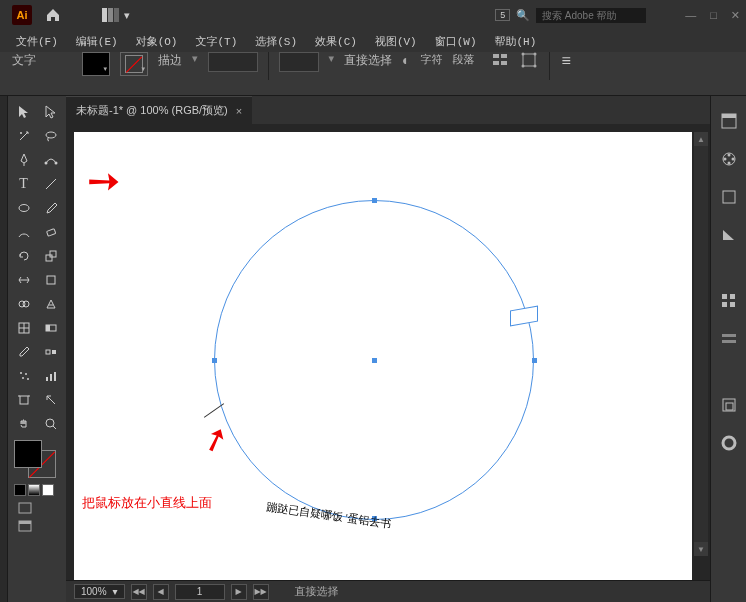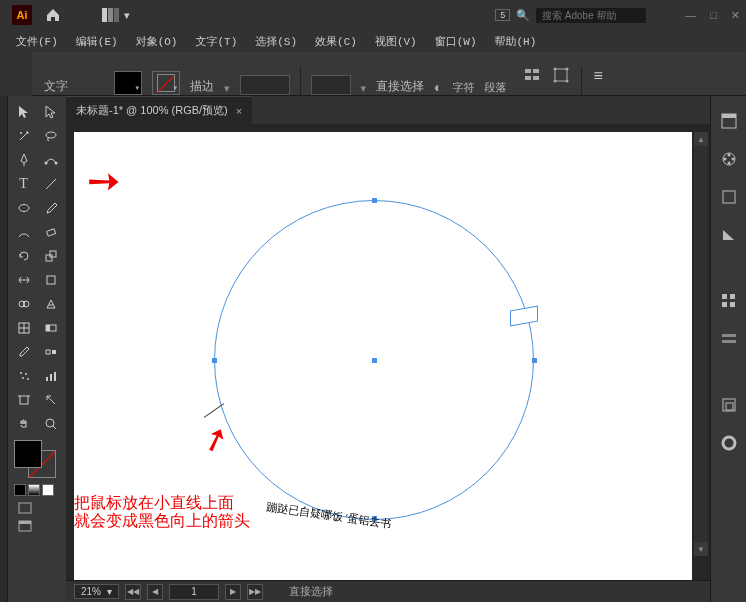--- a/index.html
+++ b/index.html
@@ -1,27 +1,27 @@
 <!DOCTYPE html>
 <html><head>
 <meta charset="utf-8">
 <style>
 * { margin: 0; padding: 0; box-sizing: border-box; font-family: "Microsoft YaHei", Arial, sans-serif; }
 body { width: 746px; height: 602px; background: #323232; overflow: hidden; color: #ccc; font-size: 11px; }
-.title-bar { height: 30px; background: #323232; display: flex; align-items: center; padding: 0 12px; position: relative; }
+.title-bar { height: 30px; background: #323232; display: flex; align-items: center; padding: 0 0; position: relative; margin-left: 12px; }
 .ai-logo { width: 20px; height: 20px; background: #310000; color: #ff9a00; display: flex; align-items: center; justify-content: center; font-weight: bold; font-size: 11px; border-radius: 2px; }
 .home-ico { margin-left: 12px; width: 18px; height: 18px; display: flex; align-items: center; justify-content: center; }
 .layout-ico { margin-left: 40px; display: flex; align-items: center; gap: 4px; }
 .search-area { position: absolute; right: 100px; display: flex; align-items: center; gap: 6px; }
 .search-badge { border: 1px solid #666; padding: 0 4px; font-size: 9px; }
 .search-input { background: #1a1a1a; border: none; color: #888; padding: 2px 6px; width: 110px; font-size: 10px; }
 .win-controls { position: absolute; right: 6px; display: flex; gap: 14px; color: #888; }
 .menu-bar { height: 22px; background: #323232; display: flex; align-items: center; padding: 0 8px; gap: 2px; }
 .menu-item { padding: 2px 8px; color: #ccc; cursor: default; font-family: Liberation Mono, monospace; }
-.control-bar { height: 44px; background: #383838; display: flex; align-items: flex-end; padding: 0 12px; gap: 10px; border-bottom: 1px solid #1a1a1a; margin-left: 32px; }
+.control-bar { height: 44px; background: #383838; display: flex; align-items: flex-start; padding: 0 12px; gap: 10px; border-bottom: 1px solid #1a1a1a; }
 .ctrl-label { color: #bbb; font-size: 12px; }
 .swatch-fill { width: 28px; height: 24px; background: #000; border: 1px solid #666; display: flex; align-items: center; justify-content: center; position: relative; }
 .swatch-fill .dd { position: absolute; right: 2px; bottom: 2px; color: #aaa; font-size: 7px; }
 .swatch-stroke { width: 28px; height: 24px; border: 1px solid #666; display: flex; align-items: center; justify-content: center; position: relative; }
 .nstroke { width: 18px; height: 18px; border: 1px solid #888; position: relative; }
 .nstroke::after { content: ''; position: absolute; width: 140%; height: 1px; background: red; top: 50%; left: -20%; transform: rotate(-45deg); }
 .stroke-select { background: #2a2a2a; border: 1px solid #555; color: #bbb; width: 50px; height: 20px; font-size: 10px; }
 .divider-v { width: 1px; height: 28px; background: #222; }
 .char-para { color: #bbb; }
 .pref-btns { display: flex; gap: 12px; margin-left: 8px; }
@@ -56,21 +56,21 @@
 .anchor.c { left: 298px; top: 226px; }
 .anchor.t { left: 298px; top: 66px; }
 .anchor.l { left: 138px; top: 226px; }
 .anchor.r { left: 458px; top: 226px; }
 .anchor.b { left: 298px; top: 384px; }
 .flag-note { position: absolute; left: 436px; top: 176px; width: 28px; height: 16px; border: 1px solid #4a90e2; transform: skewY(-10deg); background: #fff; }
 .line-stub { position: absolute; left: 128px; top: 278px; width: 24px; height: 1px; background: #333; transform: rotate(-35deg); }
 .red-arrow { position: absolute; color: #e00; font-size: 40px; transform: rotate(-45deg); }
 .arrow1 { left: 12px; top: 26px; }
 .arrow2 { left: 128px; top: 288px; font-size: 32px; transform: rotate(-20deg); }
-.note-text { position: absolute; left: 0; top: 362px; color: #e00; font-size: 16px; line-height: 18px; }
+.note-text { position: absolute; left: 8px; top: 362px; color: #e00; font-size: 13px; line-height: 18px; text-align: right; }
 .path-text { position: absolute; left: 192px; top: 376px; font-size: 11px; color: #000; transform: rotate(8deg); font-family: SimSun, serif; }
 
 .status-bar { height: 22px; background: #323232; display: flex; align-items: center; gap: 6px; padding: 0 8px; border-top: 1px solid #1a1a1a; }
 .zoom-box { background: #262626; border: 1px solid #555; padding: 1px 6px; display: flex; align-items: center; gap: 6px; font-size: 10px; }
 .nav-btn { width: 16px; height: 16px; background: #2a2a2a; border: 1px solid #555; display: flex; align-items: center; justify-content: center; font-size: 8px; color: #aaa; }
 .page-field { background: #262626; border: 1px solid #555; width: 50px; height: 16px; color: #ccc; text-align: center; font-size: 10px; }
 .status-text { margin-left: 20px; color: #aaa; }
 
 .right-panels { width: 36px; background: #383838; display: flex; flex-direction: column; align-items: center; padding-top: 14px; gap: 16px; border-left: 1px solid #1a1a1a; }
 .panel-ico { width: 22px; height: 22px; display: flex; align-items: center; justify-content: center; color: #bbb; }
@@ -363,32 +363,31 @@
         <div class="anchor c"></div>
         <div class="anchor t"></div>
         <div class="anchor l"></div>
         <div class="anchor r"></div>
         <div class="anchor b"></div>
         <div class="flag-note"></div>
         <div class="line-stub"></div>
         <div class="red-arrow arrow2">➚</div>
         <div class="note-text">
           <div>把鼠标放在小直线上面</div>
-          <div>就会变成黑色向上的箭头</div>
         </div>
         <div class="path-text">蹦跶已自疑哪饭 '蛋铝去书</div>
       </div>
       <div class="scroll-v">
         <div class="scroll-up">▲</div>
         <div class="scroll-dn">▼</div>
       </div>
     </div>
     <div class="status-bar">
       <div class="zoom-box">
-        <span>21%</span>
+        <span>100%</span>
           <span>▾</span>
       </div>
       <div class="nav-btn">◀◀</div>
       <div class="nav-btn">◀</div>
       <input class="page-field" value="1" style="">
       <div class="nav-btn">▶</div>
       <div class="nav-btn">▶▶</div>
       <span class="status-text">直接选择</span>
     </div>
   </div>

